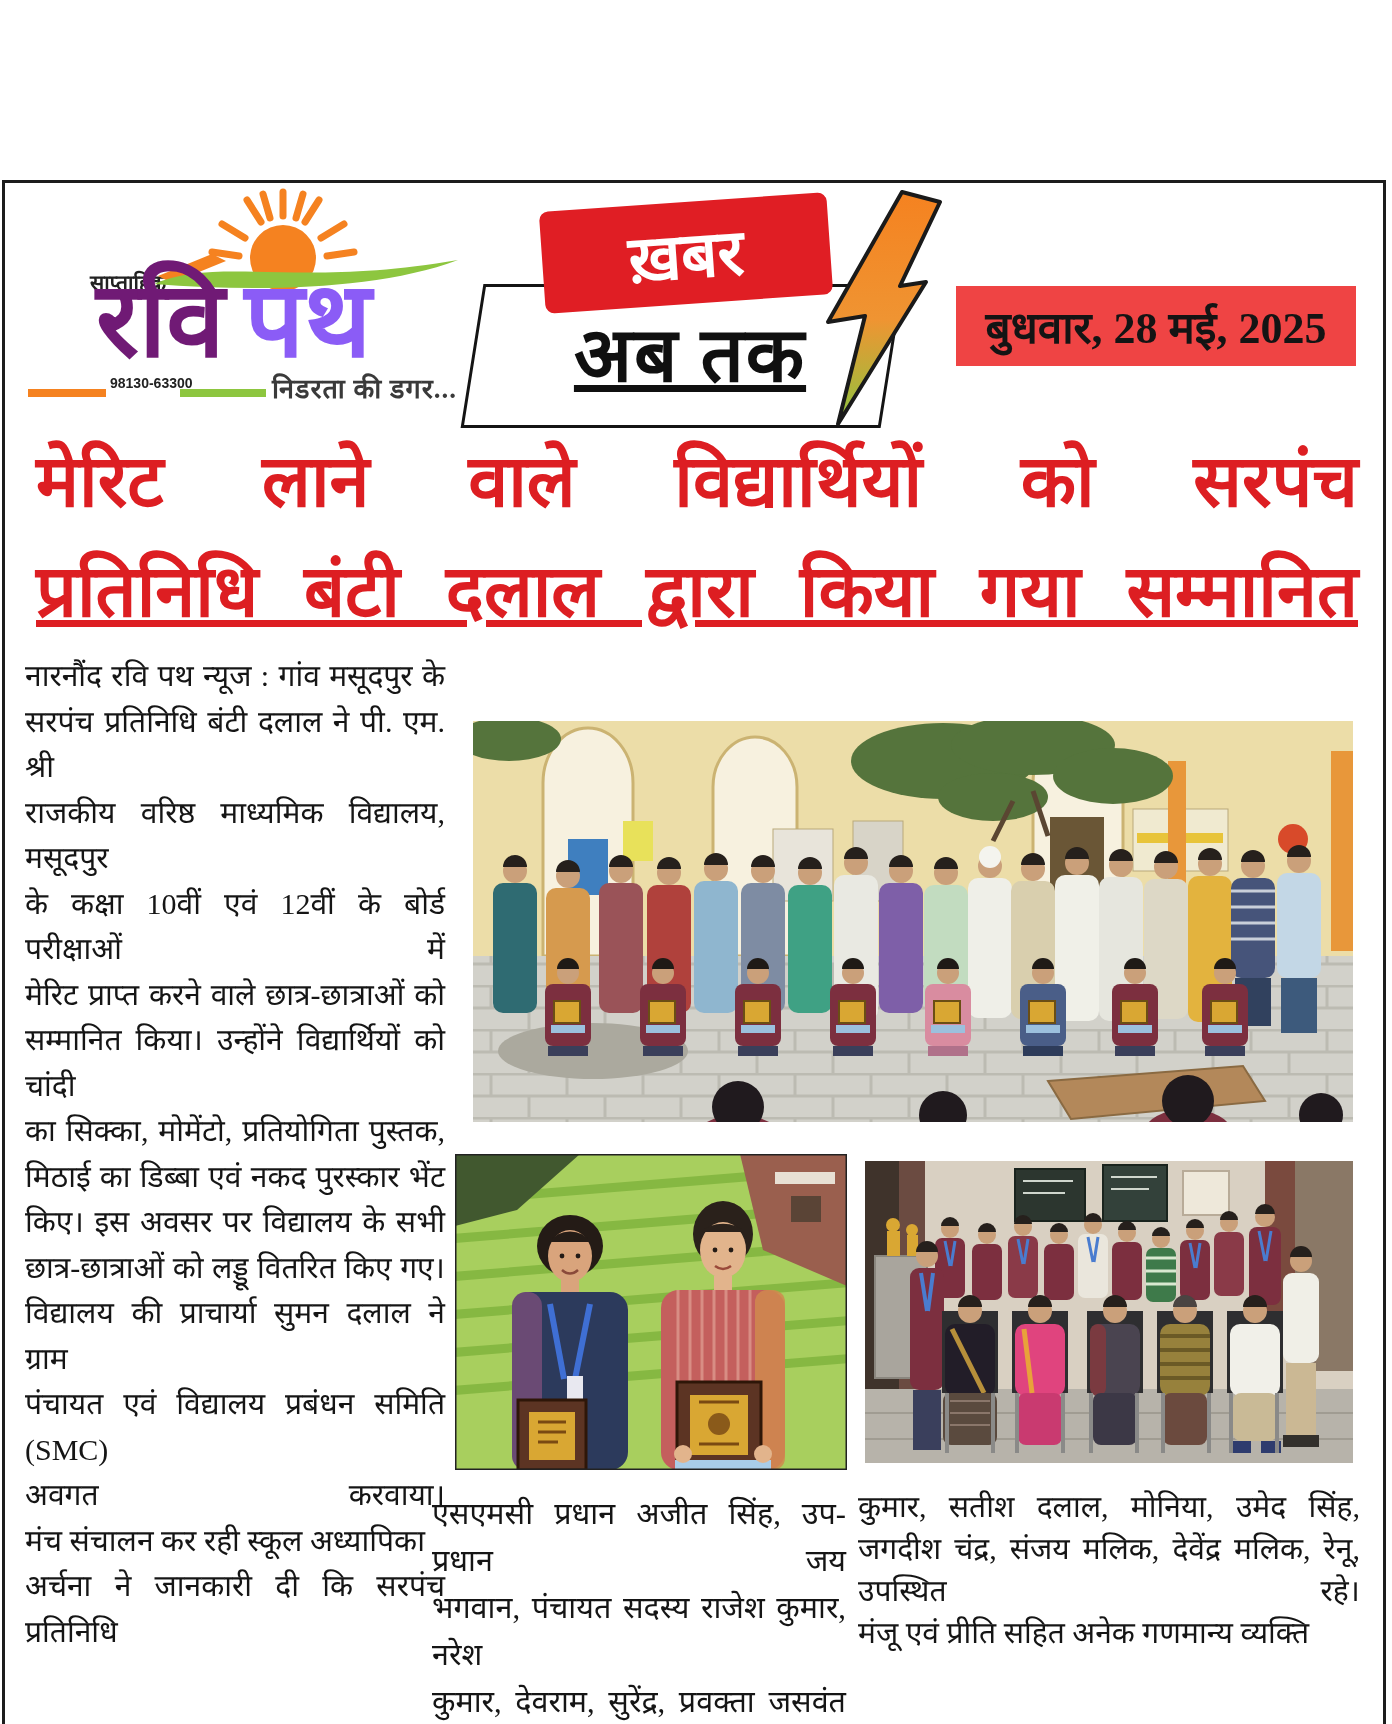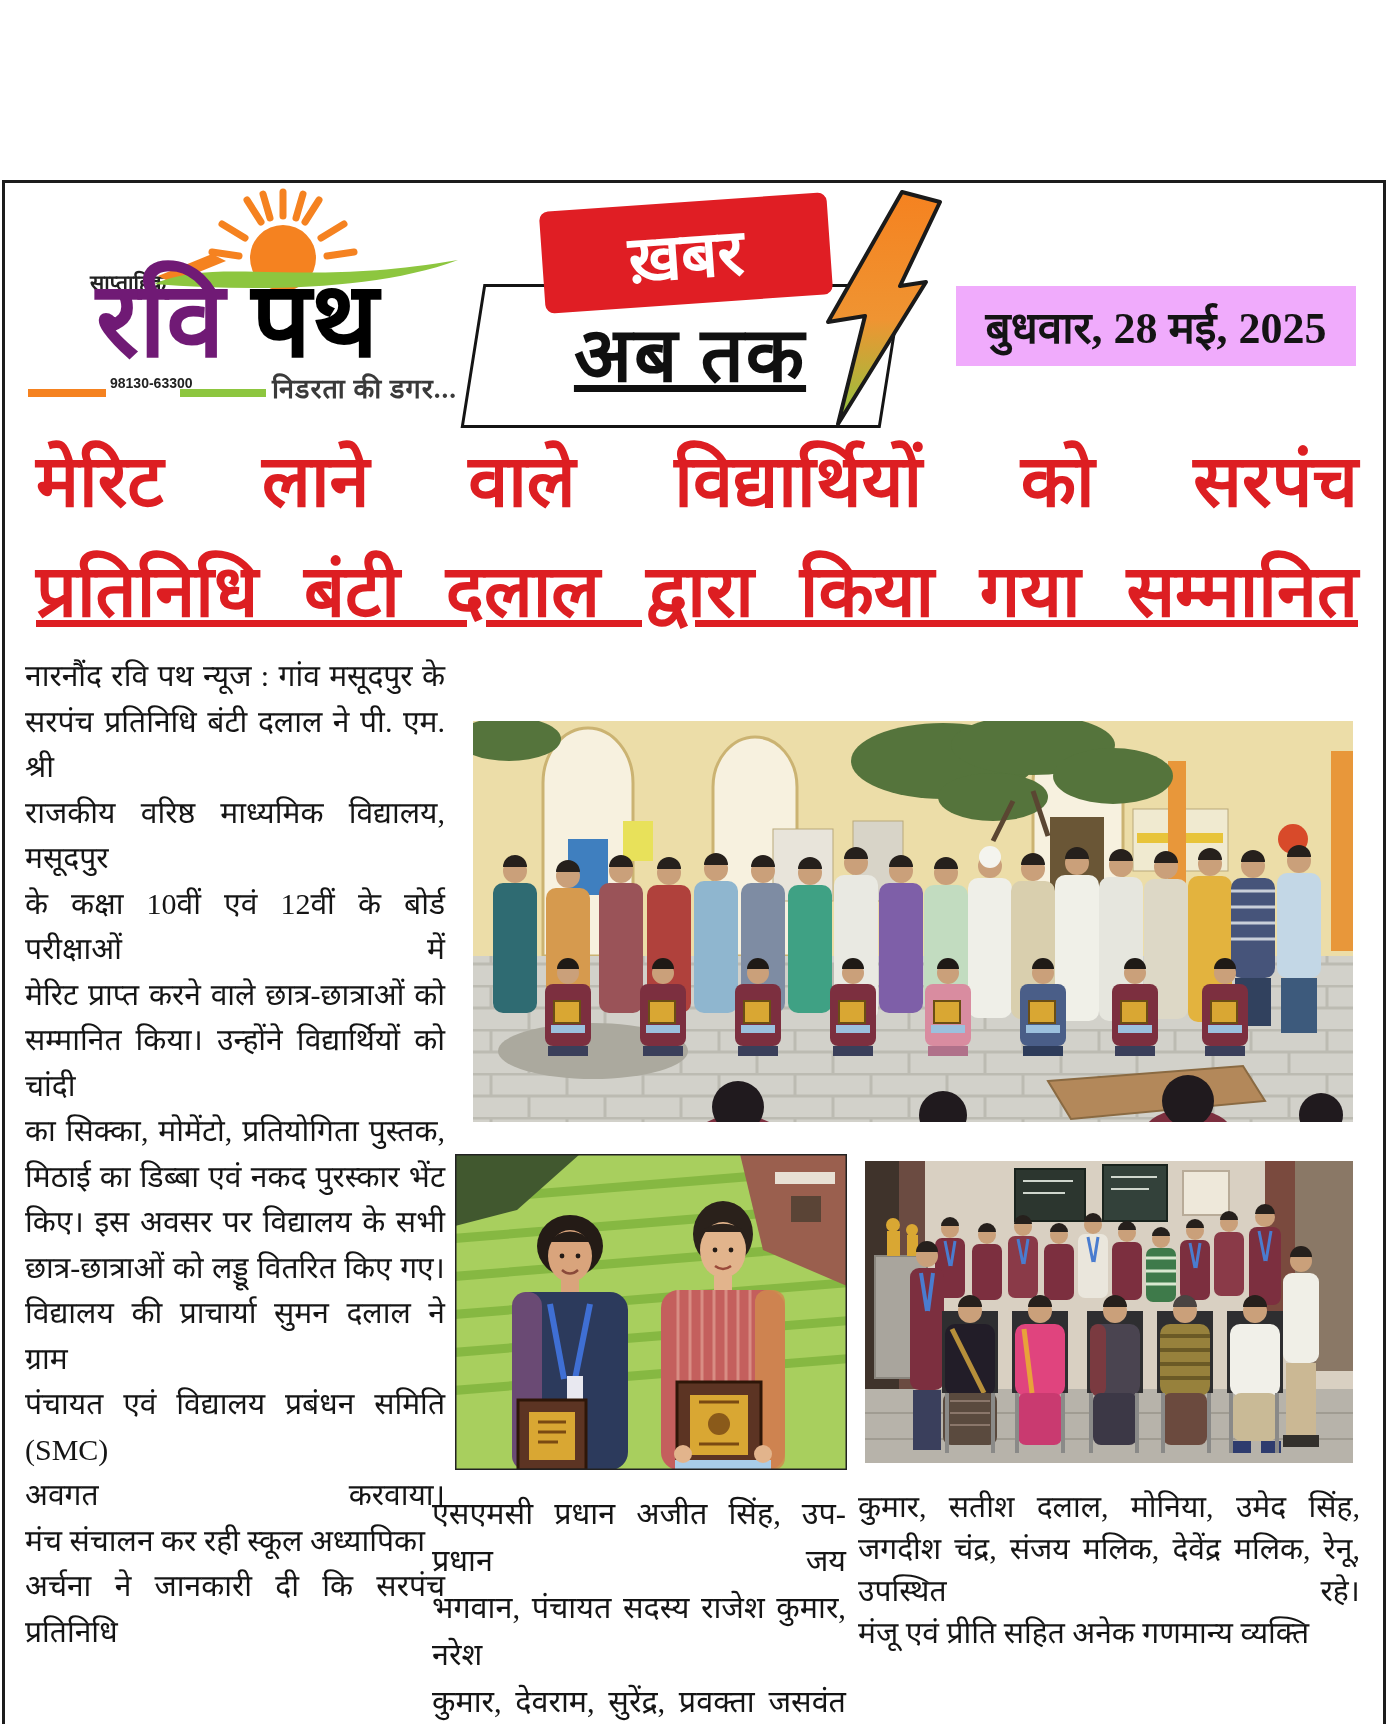--- a/index.html
+++ b/index.html
@@ -6,36 +6,36 @@
   .page{position:relative;width:1392px;height:1724px;background:#fff;overflow:hidden;
         font-family:"Liberation Serif","DejaVu Serif",serif;color:#151515;}
   .abs{position:absolute;}
   .frame{position:absolute;left:2px;top:180px;width:1384px;height:1544px;
          border:3px solid #1c1c1c;border-bottom:none;box-sizing:border-box;}
   
   .weekly{left:90px;top:268px;font-size:21px;font-weight:700;color:#222;}
   .logo-art{left:148px;top:186px;}
   .logo-text{left:96px;top:246px;font-size:105px;font-weight:800;line-height:150px;white-space:nowrap;}
   .logo-w1{color:#701a75;text-align:center;}
-  .logo-w2{color:#000000;margin-left:27px;}
+  .logo-w2{color:#8b5cf6;margin-left:20px;}
   .bar{height:8px;top:389px;}
   .bar.orange{left:28px;width:78px;background:#f58220;}
   .bar.green{left:180px;width:86px;background:#8dc63f;}
   .phone{left:110px;top:375px;font-size:14px;font-weight:700;color:#222;
          font-family:"Liberation Sans","DejaVu Sans",sans-serif;}
   .tagline{left:272px;top:369px;font-size:27px;font-weight:700;color:#3a3a3a;letter-spacing:1px;}
   .plate{left:472px;top:284px;width:420px;height:144px;background:#fff;
          border:3px solid #141414;transform:skewX(-9deg);box-sizing:border-box;}
   .redbox{left:542px;top:202px;width:288px;height:102px;background:#e01e24;border-radius:9px;
           transform:rotate(-4deg);display:flex;align-items:center;justify-content:center;
           font-size:64px;font-weight:800;color:#ffffff;}
   .abtak{left:520px;top:300px;width:340px;text-align:center;font-size:76px;font-weight:800;
          color:#101010;letter-spacing:2px;line-height:110px;text-decoration:underline;}
   .bolt{left:818px;top:188px;}
-  .datebox{left:956px;top:286px;width:400px;height:80px;background:#f0abfc;
+  .datebox{left:956px;top:286px;width:400px;height:80px;background:#ef4444;
            display:flex;align-items:center;justify-content:center;
            font-size:44px;font-weight:700;color:#141414;white-space:nowrap;}
   
   .headline{left:36px;width:1322px;color:#dd1e22;font-weight:800;
             text-align:justify;text-align-last:justify;font-size:72px;line-height:105px;white-space:nowrap0;}
   .hl1{top:430px;}
   .hl2{top:540px;text-decoration:underline;}
   
   .textcol .tline{text-align:justify;text-align-last:justify;}
   .leftcol{left:25px;top:653px;width:420px;font-size:30px;line-height:45.5px;}

